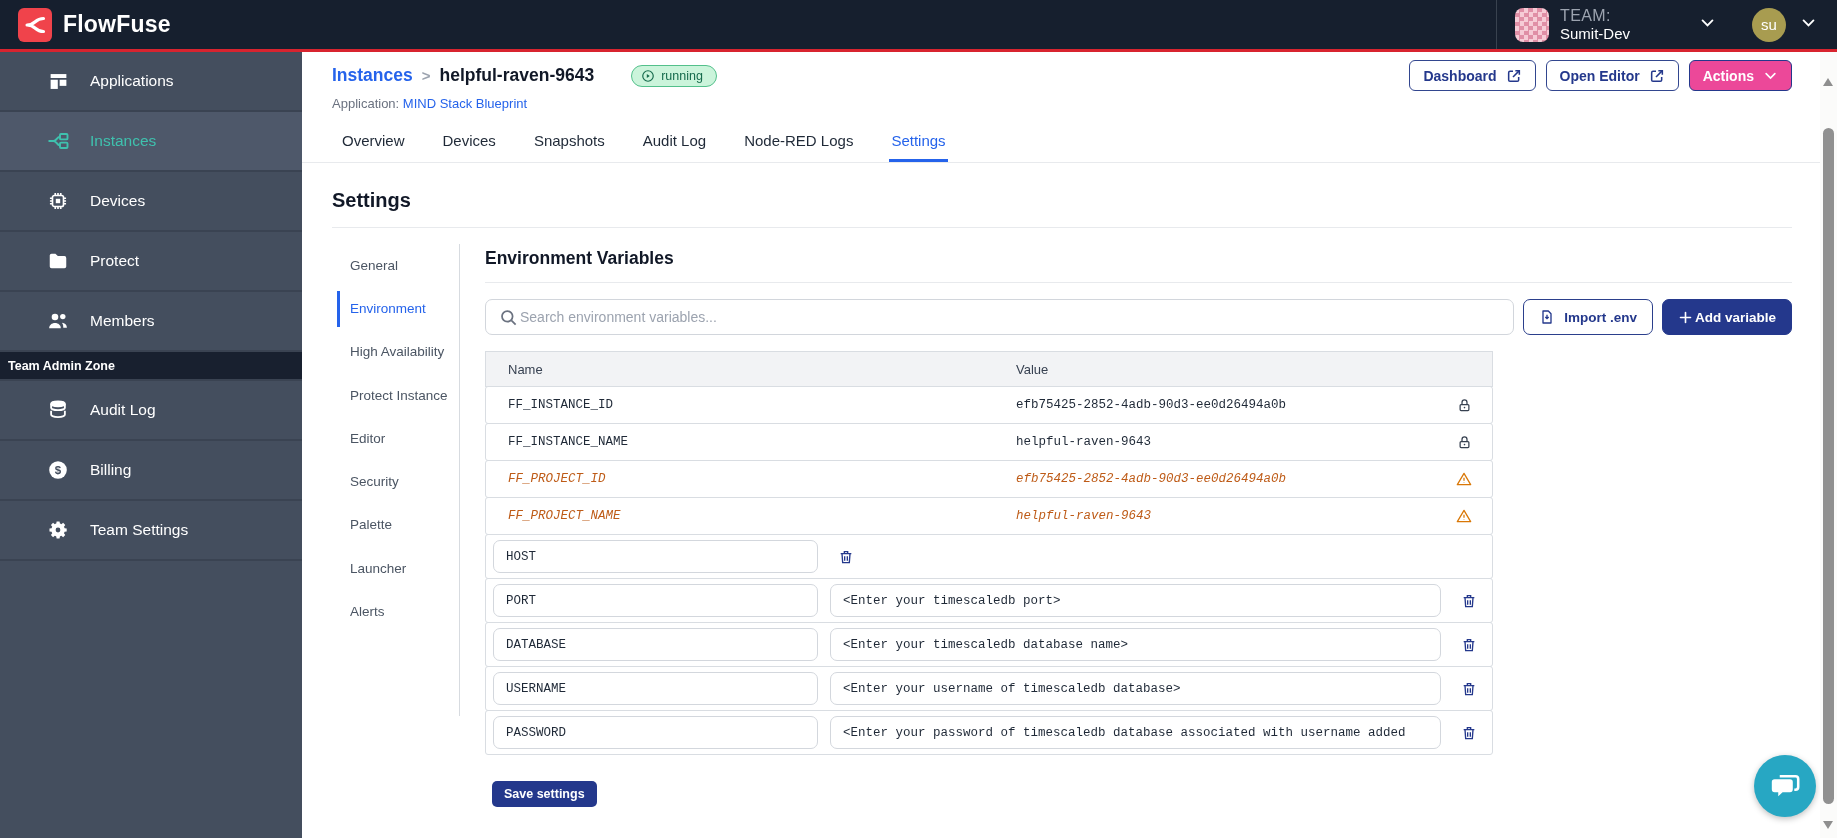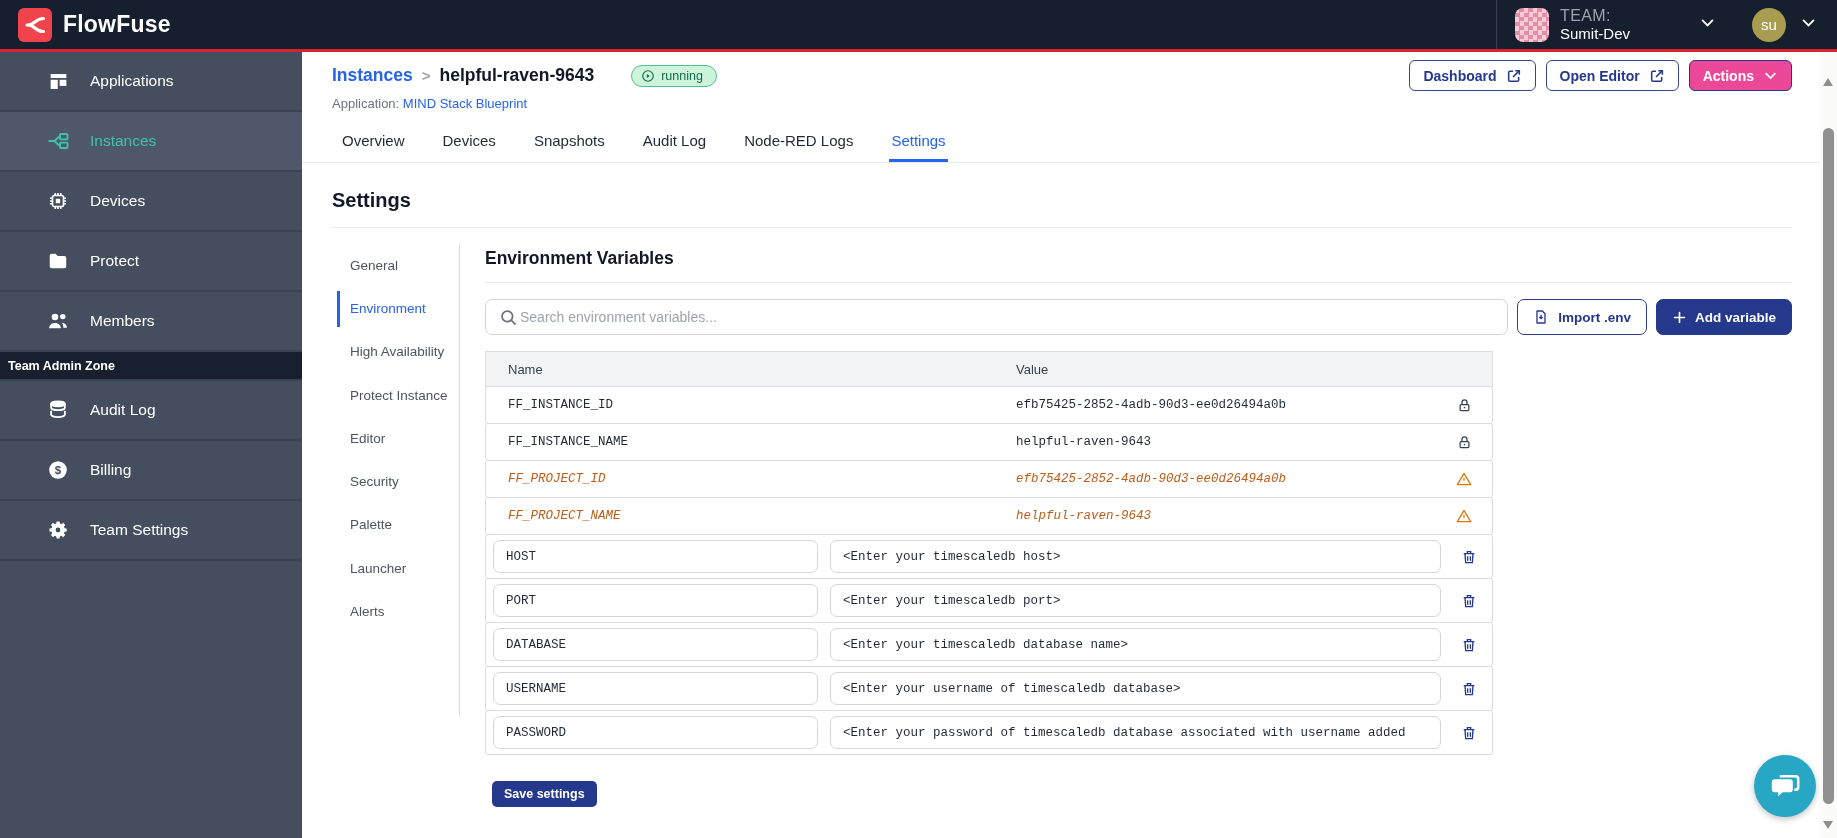--- a/index.html
+++ b/index.html
@@ -75,21 +75,21 @@
   .toolbar{display:flex;gap:9px;margin-top:16px;}
   .search-box{flex:1;border:1px solid #D2D6DC;border-radius:7px;height:36px;display:flex;
               align-items:center;padding:0 13px;box-sizing:border-box;background:#fff;}
   .search-box input{border:none;outline:none;flex:1;font-size:14px;color:#374151;
                     font-family:"Liberation Sans",sans-serif;background:transparent;}
   .search-box input::placeholder{color:#9CA3AF;}
   .btn-import{background:#fff;border:1.5px solid #2B3F8C;color:#24388C;border-radius:7px;
               height:36px;display:flex;align-items:center;gap:9px;padding:0 15px;
               font-size:13.5px;font-weight:bold;cursor:pointer;box-sizing:border-box;}
   .btn-add{background:#24388C;border:1.5px solid #24388C;color:#fff;border-radius:7px;
-           height:36px;display:flex;align-items:center;gap:8px;padding:0 15px;
+           height:36px;display:flex;align-items:center;gap:2px;padding:0 15px;
            font-size:13.5px;font-weight:bold;cursor:pointer;box-sizing:border-box;}
 
   .env-table{margin-top:16px;width:1008px;}
   .t-head{display:flex;align-items:center;background:#F2F3F5;border:1px solid #D9DDE2;
           height:36px;font-size:13px;color:#374151;box-sizing:border-box;}
   .col-name{width:530px;padding-left:22px;box-sizing:border-box;}
   .col-value{flex:1;}
   .t-row{display:flex;align-items:center;background:#fff;border:1px solid #D9DDE2;
          border-radius:3px;margin-top:-1px;height:38px;box-sizing:border-box;
          font-family:"Liberation Mono","DejaVu Sans Mono",monospace;font-size:12.5px;color:#1F2937;}
@@ -397,21 +397,20 @@
               <svg width="16" height="16" viewBox="0 0 24 24" fill="none" stroke="#D97706" stroke-width="1.9" stroke-linejoin="round">
                   <path d="M12 3.5L22 20.5H2z"></path>
                   <path d="M12 10v4.5"></path>
                   <circle cx="12" cy="17.3" r=".7" fill="#D97706" stroke="none"></circle>
                 </svg>
             </div>
           </div>
 
           <div class="t-row edit">
             <input class="in-name" value="HOST" style="">
-            <input class="in-value" value="&lt;Enter your timescaledb host&gt;" style="">
             <div class="icon-cell">
               <svg width="16" height="16" viewBox="0 0 24 24" fill="none" stroke="#24388C" stroke-width="2">
                   <path d="M4 7h16M9.5 7V4h5v3M6 7l1 13.5h10L18 7"></path>
                   <path d="M10 11v6.5M14 11v6.5"></path>
                 </svg>
             </div>
           </div>
           <div class="t-row edit">
             <input class="in-name" value="PORT" style="">
             <input class="in-value" value="&lt;Enter your timescaledb port&gt;" style="">

